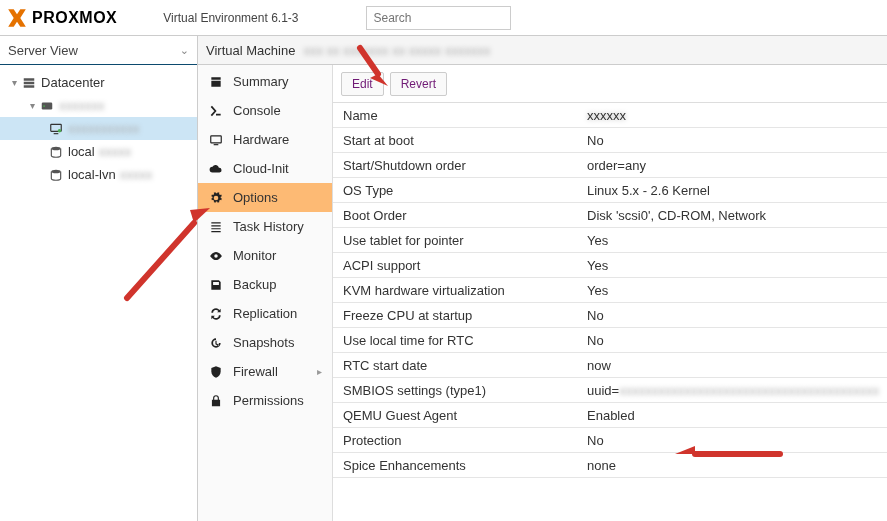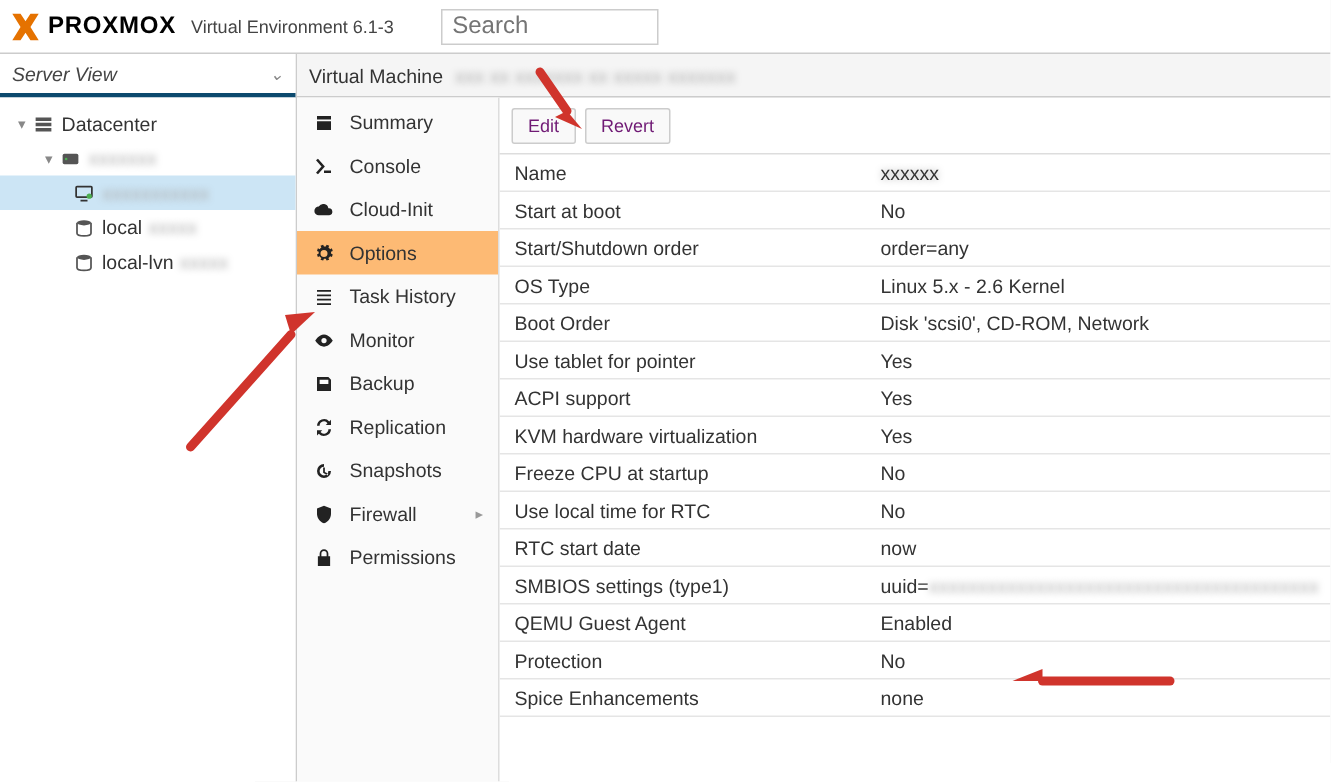--- a/index.html
+++ b/index.html
@@ -13,20 +13,21 @@
     overflow: hidden;
     position: relative;
   }
   .topbar {
     height: 36px;
     background: #fff;
     border-bottom: 1px solid #ccc;
     display: flex;
     align-items: center;
     padding: 0 6px;
+    gap: 36px;
   }
   .logo {
     display: flex;
     align-items: center;
     font-weight: 900;
     font-size: 16px;
     letter-spacing: 0.5px;
     color: #000;
     margin-right: 10px;
   }
@@ -39,44 +40,43 @@
     font-size: 12px;
     color: #444;
     margin-right: 32px;
   }
   .search {
     width: 145px;
     height: 24px;
     border: 1px solid #ccc;
     background: #fff;
     padding: 2px 6px;
-    font-size: 16px;
+    font-size: 12px;
     color: #888;
   }
   .main {
     display: flex;
     height: calc(100% - 36px);
   }
   .left-col {
     width: 198px;
     background: #f5f5f5;
     border-right: 1px solid #ccc;
     display: flex;
     flex-direction: column;
   }
   .view-selector {
     height: 29px;
-    border-bottom: 3px solid #0c4a6e;
+    border-bottom: 1px solid #0c4a6e;
     display: flex;
     align-items: center;
     justify-content: space-between;
     padding: 0 8px;
     background: #fff;
     color: #444;
-    font-style: italic;
   }
   .chev { color: #888; font-size: 11px; }
   .tree {
     flex: 1;
     background: #fff;
     padding-top: 6px;
     font-size: 13px;
   }
   .tree-row {
     display: flex;
@@ -284,20 +284,29 @@
             </span>
           <span>Summary</span>
         </div>
         <div class="side-tab">
           <span class="ic">
               <svg viewBox="0 0 24 24">
                 <path d="M4 4l7 8-7 8M12 18h8" stroke="#222" stroke-width="3" fill="none"></path>
               </svg>
             </span>
           <span>Console</span>
+        </div>
+        <div class="side-tab">
+          <span class="ic">
+              <svg viewBox="0 0 24 24">
+                <rect x="3" y="5" width="18" height="12" rx="1" fill="none" stroke="#222" stroke-width="2"></rect>
+                <line x1="8" y1="20" x2="16" y2="20" stroke="#222" stroke-width="2"></line>
+              </svg>
+            </span>
+          <span>Hardware</span>
         </div>
         <div class="side-tab">
           <span class="ic">
               <svg viewBox="0 0 24 24">
                 <path d="M6 18a5 5 0 010-10 6 6 0 0111 2 4 4 0 011 8H6z"></path>
               </svg>
             </span>
           <span>Cloud-Init</span>
         </div>
         <div class="side-tab active">

